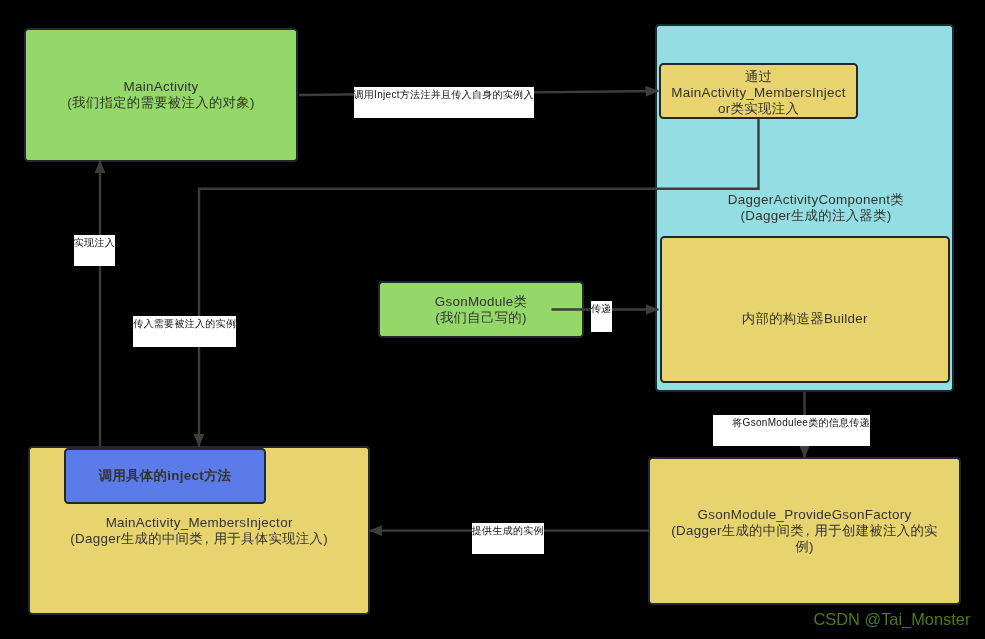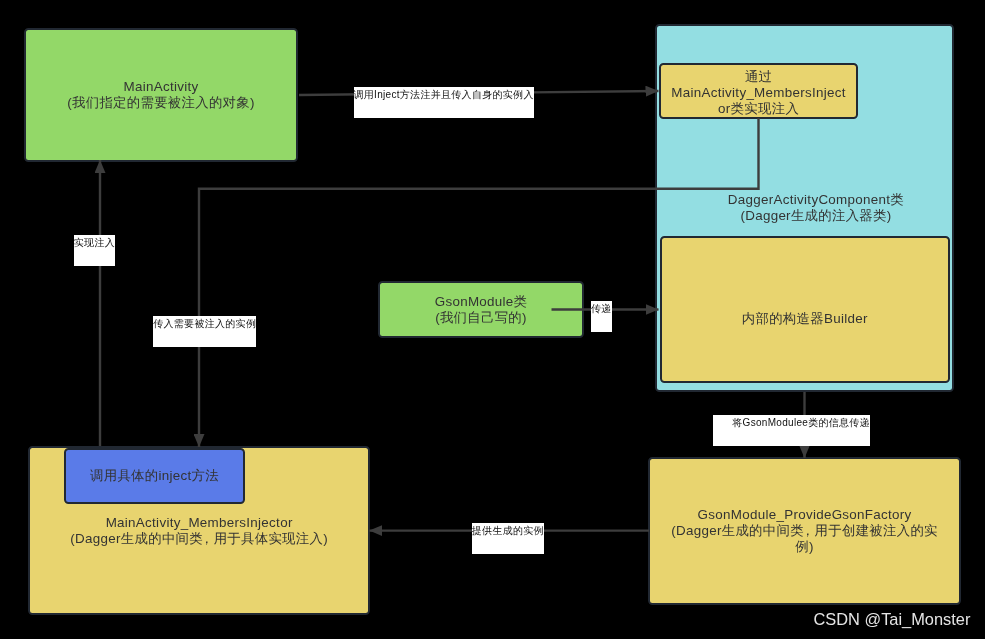--- a/index.html
+++ b/index.html
@@ -20,44 +20,44 @@
   .yellow{background:#e8d46f;}
   .blue{background:#5a7be8;}
 
   
   #n-main      {left:24px;  top:28px;  width:274px; height:134px;}
   #n-cyan      {left:655px; top:24.1px;width:298.9px;height:368.1px; align-items:flex-start;}
   #n-innerinj  {left:659px; top:62.9px;width:199.2px;height:56.1px;border-width:2.6px;align-items:flex-end;}
   #n-builder   {left:659.6px;top:235.8px;width:290.3px;height:147px;border-width:2.6px;}
   #n-gson      {left:378px; top:281px; width:206px; height:57px;}
   #n-mi        {left:28.3px;top:446.3px;width:341.7px;height:169.2px; align-items:flex-start;}
-  #n-inject    {left:64px;  top:448px; width:181px; height:56px;  border-width:2.6px;}
+  #n-inject    {left:64px;  top:448px; width:202px; height:56px;  border-width:2.6px;font-weight:bold;}
   #n-factory   {left:648.3px;top:457.2px;width:312.5px;height:147.5px;}
 
   #n-cyan     .lbl{margin-top:166px;padding-left:23px;}
   #n-mi       .lbl{margin-top:67px;}
   #n-innerinj .lbl{margin-top:3.6px;}
   #n-builder  .lbl{position:relative;top:10px;}
   #n-gson     .lbl{position:relative;top:0.5px;}
 
   
   svg.lines{position:absolute;left:0;top:0;width:985px;height:639px;}
 
   
   .edge-label{position:absolute;background:#fff;color:#111;white-space:nowrap;
         font-size:10px;line-height:16.4px;height:31px;letter-spacing:0.3px;}
 
   #el-callinject{left:353.5px;top:86.7px;}
   #el-realize   {left:73.8px; top:235.2px;}
-  #el-pass      {left:133.2px;top:316.4px;margin-left:20px;}
+  #el-pass      {left:133.2px;top:316.4px;}
   #el-transfer  {left:590.9px;top:300.9px;}
   #el-info      {left:713.3px;top:414.6px;padding-left:19px;}
   #el-provide   {left:471.8px;top:522.6px;}
 
-  .watermark{position:absolute;left:813.5px;top:610px;color:#e5e5e5;
+  .watermark{position:absolute;left:813.5px;top:610px;color:#4d7c0f;
         font-size:16.4px;line-height:18px;white-space:nowrap;}
 </style>
 </head>
 <body>
 
 <div id="stage">
 
   <div class="node cyan" id="n-cyan">
     <div class="lbl">
         <div>DaggerActivityComponent类</div>

